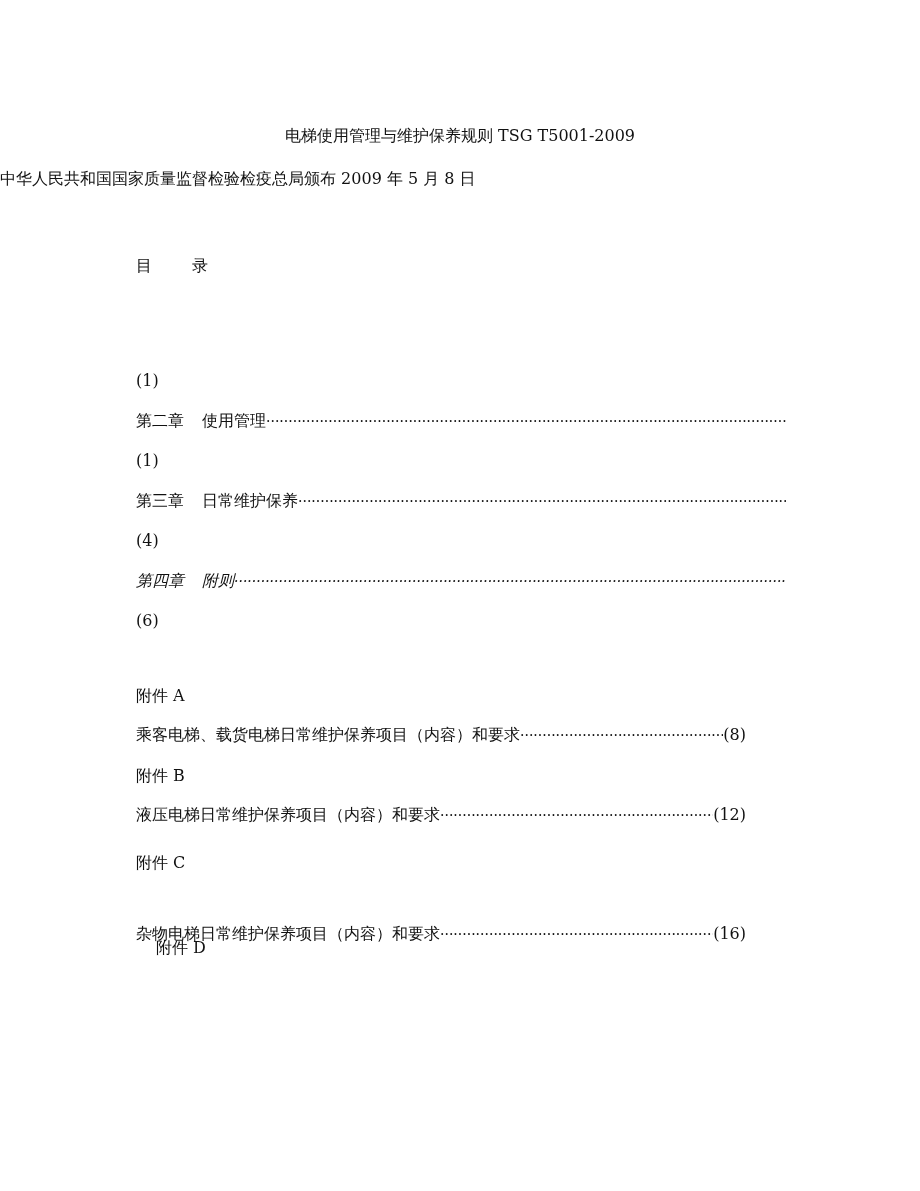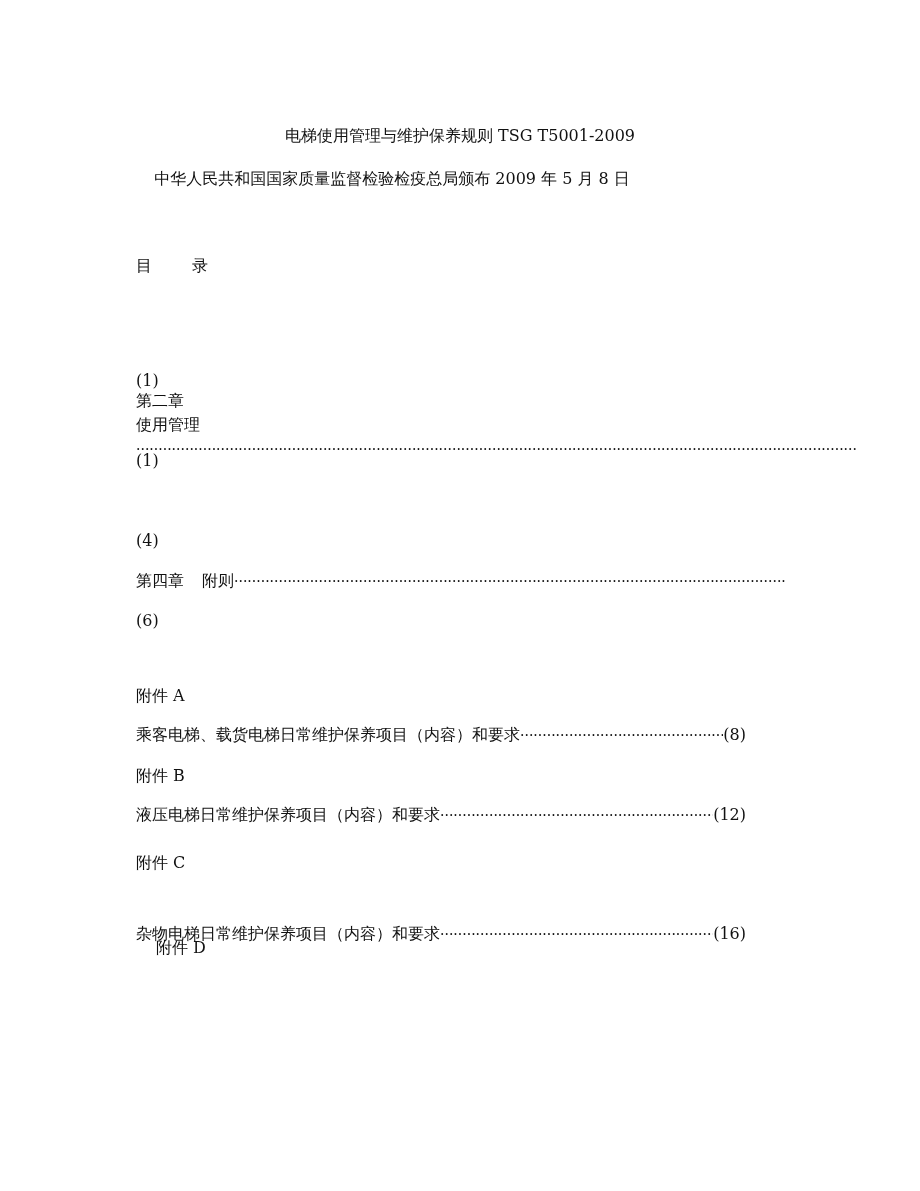--- a/index.html
+++ b/index.html
@@ -26,21 +26,20 @@
       top: 124px;
       text-align: center;
       font-size: 16px;
       line-height: 24px;
       white-space: nowrap;
     }
     .subtitle {
       position: absolute;
       left: 0; width: 784px;
       top: 166px;
-      text-align: center;
       font-size: 16px;
       line-height: 26px;
       white-space: nowrap;
     }
     .toc-heading {
       position: absolute;
       left: 136px;
       top: 254px;
       font-size: 16px;
       line-height: 24px;
@@ -88,31 +87,37 @@
 
   <div class="title">电梯使用管理与维护保养规则 TSG T5001-2009</div>
   <div class="subtitle">中华人民共和国国家质量监督检验检疫总局颁布 2009 年 5 月 8 日</div>
 
   <div class="toc-heading">
     <span>目</span><span class="gap"></span><span>录</span>
   </div>
 
   <div class="line" style="top:369px;">(1)</div>
 
-  <div class="line chapter-line" style="top:389px;flex-direction:column;">
+  <div class="line chapter-line" style="top:409px;">
     <span class="num">第二章</span>
       <span class="sp"></span>
       <span>使用管理</span>
       <span class="leader"></span>
   </div>
   <div class="line" style="top:449px;">(1)</div>
 
+  <div class="line chapter-line" style="top:489px;">
+    <span class="num">第三章</span>
+      <span class="sp"></span>
+      <span>日常维护保养</span>
+      <span class="leader"></span>
+  </div>
   <div class="line" style="top:529px;">(4)</div>
 
-  <div class="line chapter-line" style="top:569px;">
+  <div class="line chapter-line" style="top:569px;font-style:italic;">
     <span class="num">第四章</span>
       <span class="sp"></span>
       <span>附则</span>
       <span class="leader"></span>
   </div>
   <div class="line" style="top:609px;">(6)</div>
 
   <div class="line" style="top:684px;">附件 A</div>
   <div class="line appendix-row" style="top:723px;">
     <span>乘客电梯、载货电梯日常维护保养项目（内容）和要求</span>

